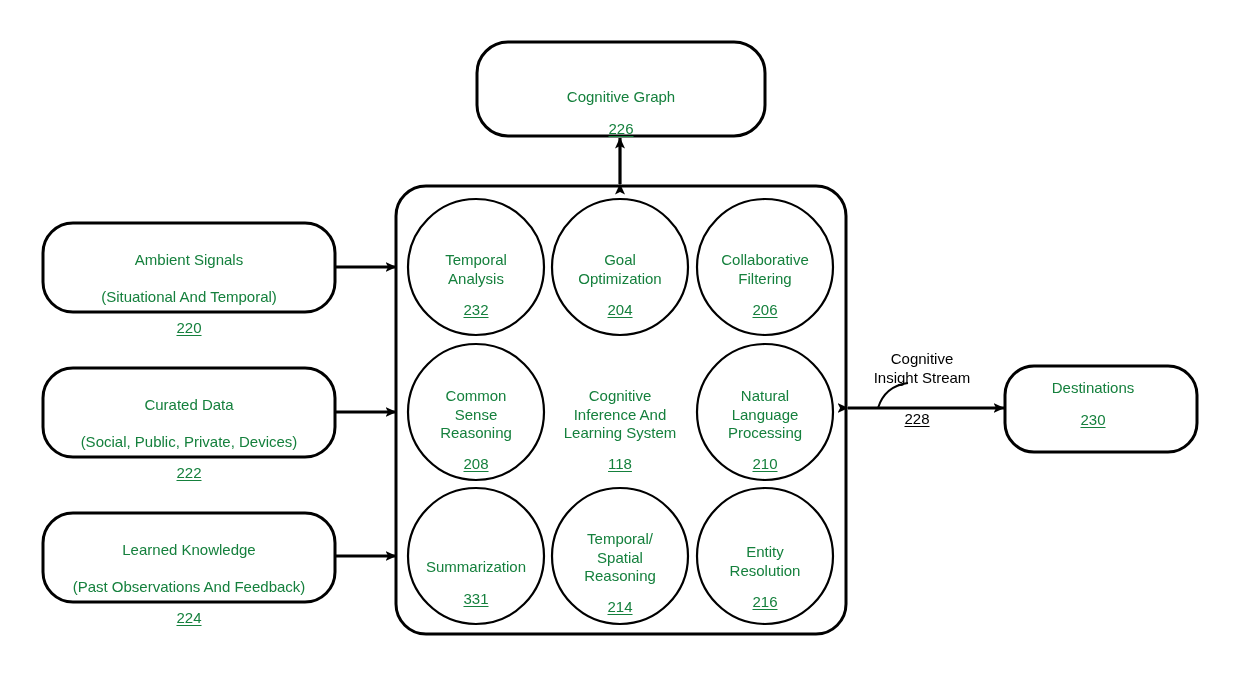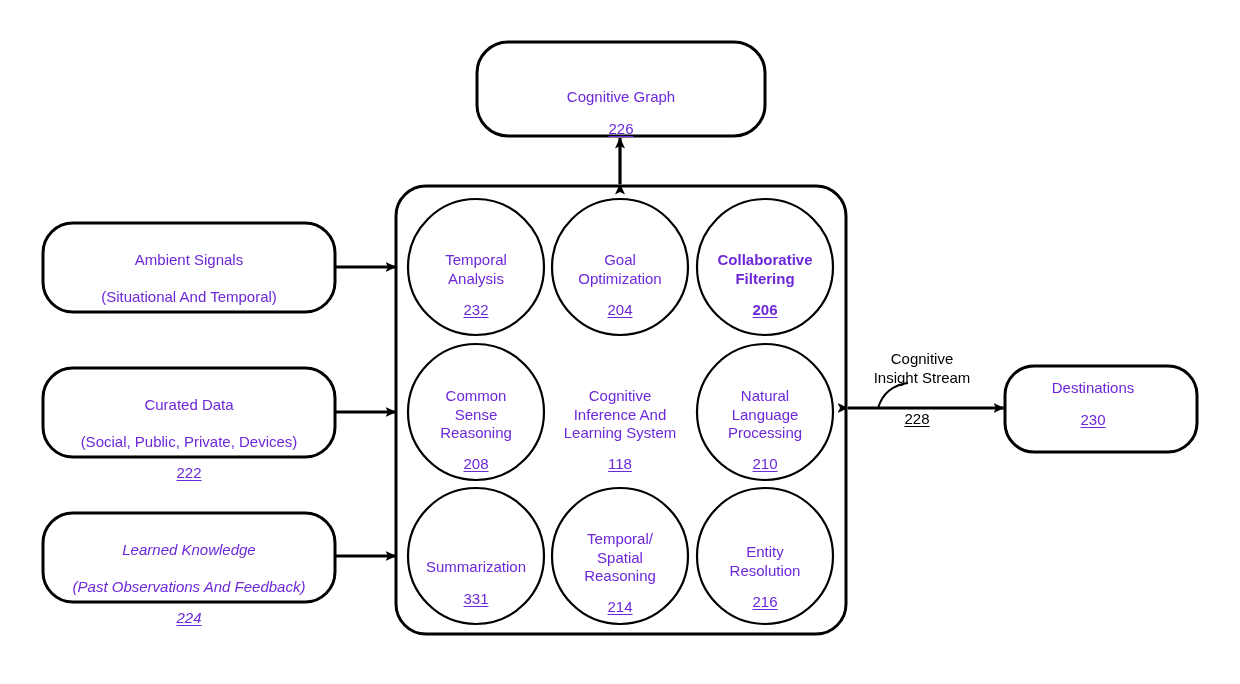--- a/index.html
+++ b/index.html
@@ -25,21 +25,21 @@
     top: 0;
     width: 1240px;
     height: 684px;
     overflow: visible;
   }
   .node-text {
     position: absolute;
     text-align: center;
     line-height: 1.22;
     font-size: 15px;
-    color: #6d28d9;
+    color: #15803d;
     white-space: pre-line;
     pointer-events: none;
   }
   .ref-num {
     display: block;
     text-decoration: underline;
     text-underline-offset: 2px;
     margin-top: 13px;
   }
   .shape-outline {
@@ -118,45 +118,46 @@
   </svg>
 
   <div class="node-text" style="left:477px; top:70px; width:288px;">
     <span>Cognitive Graph</span>
     <span class="ref-num">226</span>
   </div>
 
   <div class="node-text" style="left:43px; top:233px; width:292px;">
     <span>Ambient Signals</span><br>
     <span>(Situational And Temporal)</span>
+    <span class="ref-num">220</span>
   </div>
 
   <div class="node-text" style="left:43px; top:378px; width:292px;">
     <span>Curated Data</span><br>
     <span>(Social, Public, Private, Devices)</span>
     <span class="ref-num">222</span>
   </div>
 
-  <div class="node-text" style="left:43px; top:523px; width:292px;font-style:italic;">
+  <div class="node-text" style="left:43px; top:523px; width:292px;">
     <span>Learned Knowledge</span><br>
     <span>(Past Observations And Feedback)</span>
     <span class="ref-num">224</span>
   </div>
 
   <div class="node-text" style="left:406px; top:233px; width:140px;">
     <span>Temporal
 Analysis</span>
     <span class="ref-num">232</span>
   </div>
   <div class="node-text" style="left:548px; top:233px; width:144px;">
     <span>Goal
 Optimization</span>
     <span class="ref-num">204</span>
   </div>
-  <div class="node-text" style="left:693px; top:233px; width:144px;font-weight:bold;">
+  <div class="node-text" style="left:693px; top:233px; width:144px;">
     <span>Collaborative
 Filtering</span>
     <span class="ref-num">206</span>
   </div>
 
   <div class="node-text" style="left:406px; top:369px; width:140px;">
     <span>Common
 Sense
 Reasoning</span>
     <span class="ref-num">208</span>

